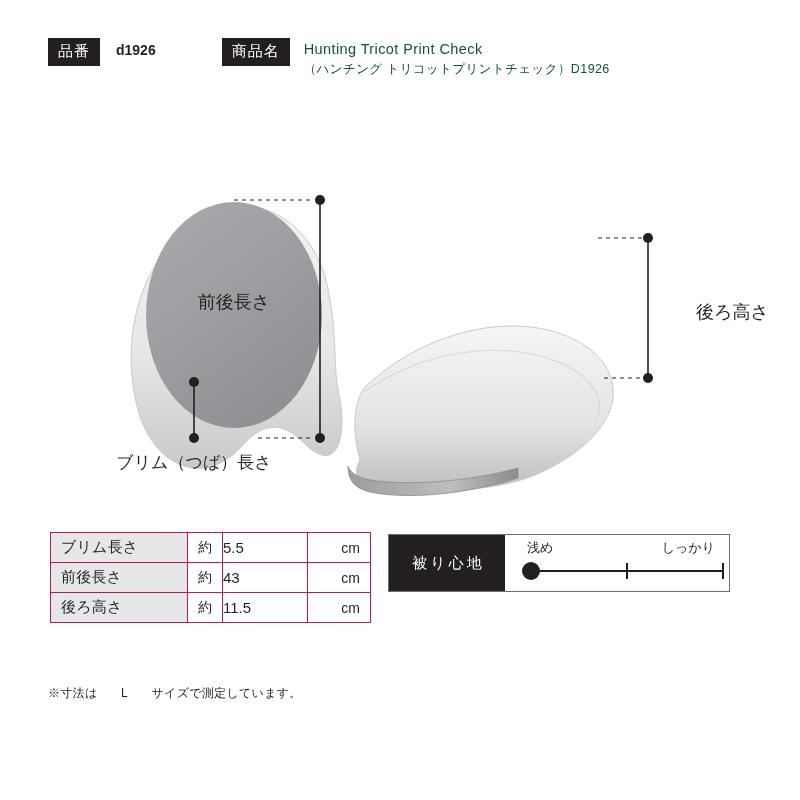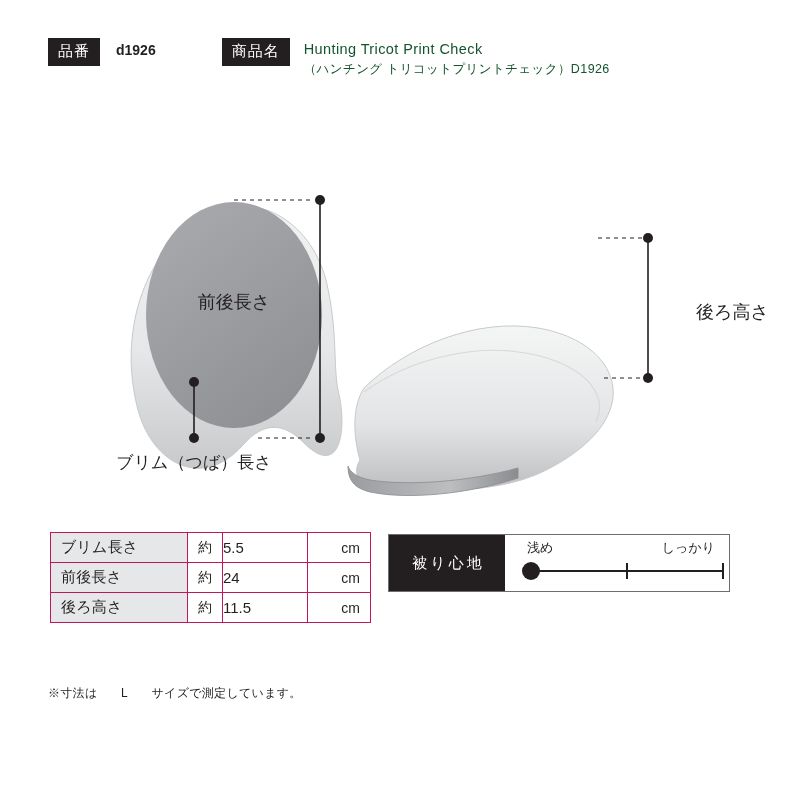--- a/index.html
+++ b/index.html
@@ -267,21 +267,21 @@
           </td>
         <td class="spec-approx">約</td>
         <td class="spec-value">5.5</td>
         <td class="spec-unit">cm</td>
       </tr>
       <tr>
         <td class="spec-label">
             <span>前後長さ</span>
           </td>
         <td class="spec-approx">約</td>
-        <td class="spec-value">24</td>
+        <td class="spec-value">43</td>
         <td class="spec-unit">cm</td>
       </tr>
       <tr>
         <td class="spec-label">
             <span>後ろ高さ</span>
           </td>
         <td class="spec-approx">約</td>
         <td class="spec-value">11.5</td>
         <td class="spec-unit">cm</td>
       </tr>

